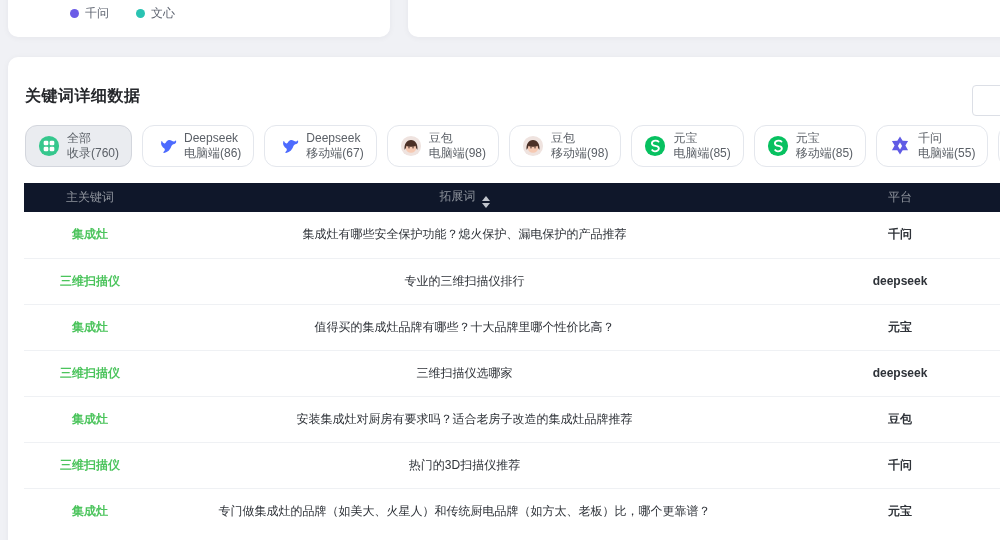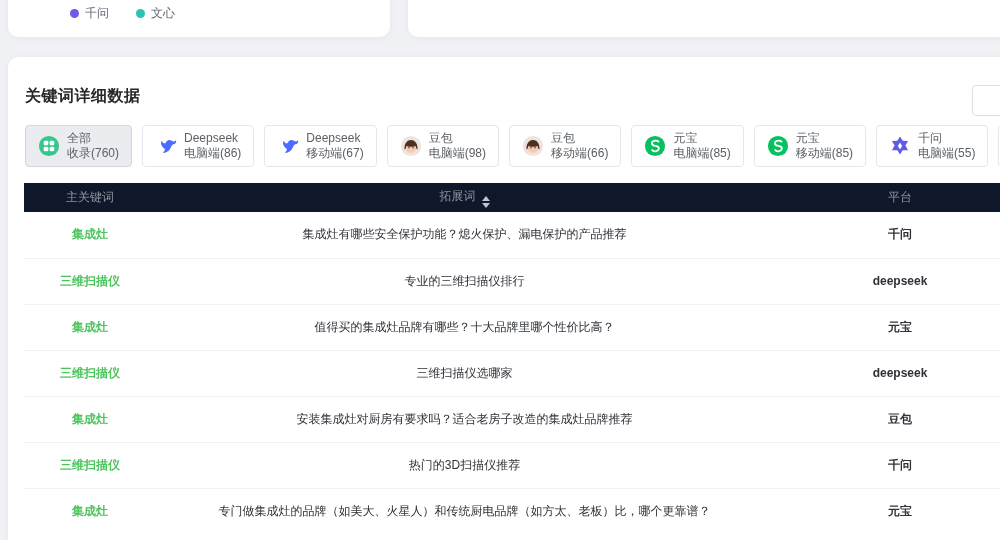--- a/index.html
+++ b/index.html
@@ -22,21 +22,21 @@
 
   
   .main-card { position: absolute; left: 8px; top: 57px; width: 1032px; height: 500px; border-radius: 10px 10px 0 0; }
   .section-title { font-size: 16px; font-weight: bold; color: #26282c; padding: 30px 0 0 17px; line-height: 18px; letter-spacing: .5px; }
   .search-box { position: absolute; top: 28px; left: 964px; width: 72px; height: 31px;
                 background: #fff; border: 1px solid #dcdfe6; border-radius: 4px; }
 
   
   .filter-tabs { display: flex; gap: 10px; margin: 20px 0 0 17px; align-items: stretch; }
   .filter-tab { display: flex; align-items: center; gap: 7px; height: 42px; padding: 0 12px;
-                background: #fff; border: 1px solid #e4e7ed; border-radius: 4px; cursor: pointer;
+                background: #fff; border: 1px solid #e4e7ed; border-radius: 12px; cursor: pointer;
                 font-family: inherit; flex: 0 0 auto; }
   .filter-tab.active { background: #eaecf0; border-color: #d3d6dd; }
   .tab-icon { width: 22px; height: 22px; flex: 0 0 22px; }
   .tab-icon svg { width: 22px; height: 22px; display: block; }
   .tab-text { display: flex; flex-direction: column; text-align: left; line-height: 15px;
               font-size: 12px; color: #5b6067; white-space: nowrap; }
 
   
   .kw-table { margin: 16px 0 0 16px; border-collapse: collapse; table-layout: fixed; width: 1003px; }
   .kw-table col.c1 { width: 132px; } .kw-table col.c2 { width: 617px; } .kw-table col.c3 { width: 254px; }
@@ -134,21 +134,21 @@
           <svg viewBox="0 0 24 24">
             <circle cx="12" cy="12" r="11" fill="#efe3df"></circle>
             <circle cx="12" cy="13.6" r="5.8" fill="#f6c9b2"></circle>
             <path d="M5 16c-.6-5.5 2-10.5 7-10.5s7.6 5 7 10.5c-1.2-1.2-1.8-2.7-2-4.4-2.4 1.8-7.6 1.8-10 0-.2 1.7-.8 3.2-2 4.4z" fill="#4b3026"></path>
             <circle cx="9.8" cy="13.9" r=".7" fill="#3a2420"></circle>
             <circle cx="14.2" cy="13.9" r=".7" fill="#3a2420"></circle>
           </svg>
         </span>
         <span class="tab-text">
           <span class="tab-line1">豆包</span>
-          <span class="tab-line2">移动端(66)</span>
+          <span class="tab-line2">移动端(98)</span>
         </span>
       </button>
       <button class="filter-tab">
         <span class="tab-icon" style="color: rgb(7, 193, 96);">
           <svg viewBox="0 0 24 24">
             <circle cx="12" cy="12" r="11" fill="currentColor"></circle>
             <path d="M15.8 7.2c-1.3-1.2-4.5-1.6-6.2-.1-1.5 1.3-1.2 3.3.6 4.1 1.5.7 3.4.6 4.8 1.5 1.7 1 1.5 3.1-.1 4.2-1.7 1.2-4.6 1-5.9-.4" fill="none" stroke="#fff" stroke-width="2.1" stroke-linecap="round"></path>
           </svg>
         </span>
         <span class="tab-text">

